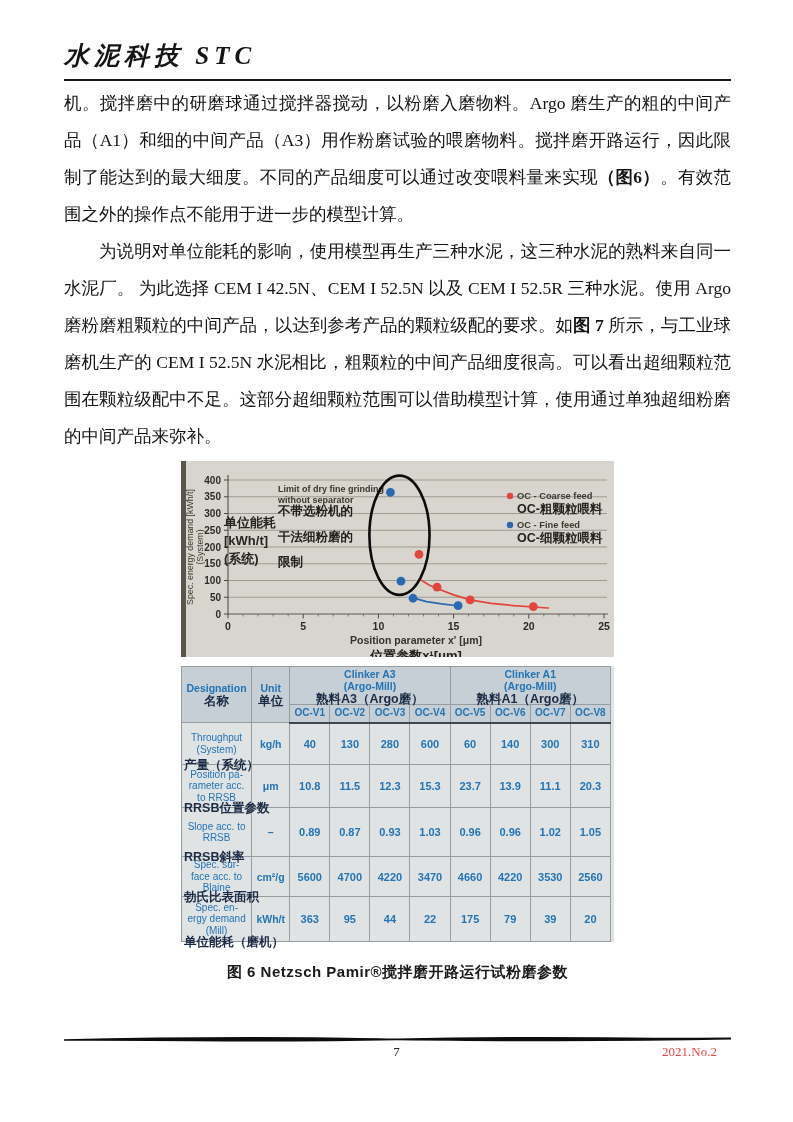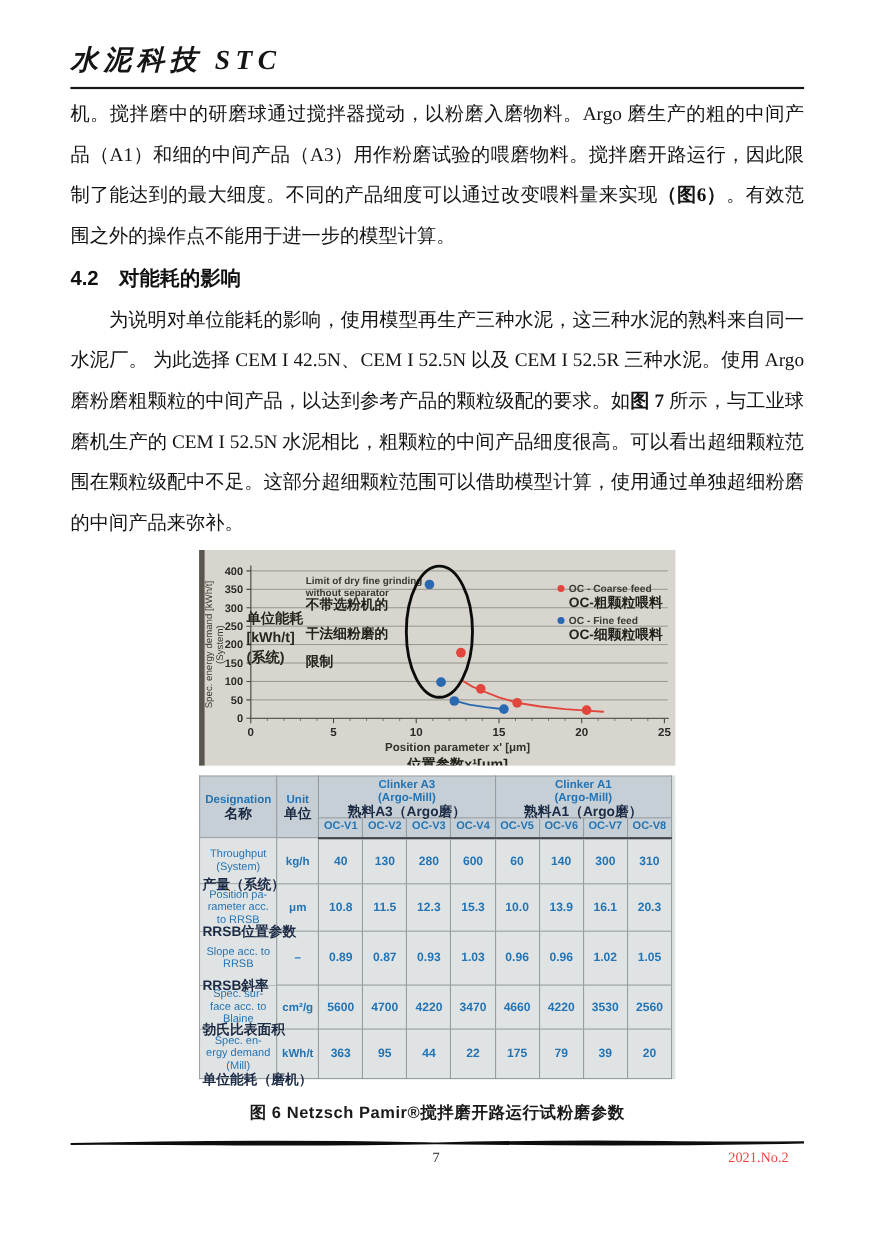--- a/index.html
+++ b/index.html
@@ -41,21 +41,20 @@
 </head>
 <body>
 
 <div class="page">
   <div class="content">
     <h1 class="journal-title">水泥科技 STC</h1>
     <div class="header-rule"></div>
 
     <p class="body-par par1"><span>机。搅拌磨中的研磨球通过搅拌器搅动，以粉磨入磨物料。Argo 磨生产的粗的中间产品（A1）和细的中间产品（A3）用作粉磨试验的喂磨物料。搅拌磨开路运行，因此限制了能达到的最大细度。不同的产品细度可以通过改变喂料量来实现</span><span style="font-weight: bold;">（图6）</span><span>。有效范围之外的操作点不能用于进一步的模型计算。</span></p>
 
-    <h2 class="section-heading">4.2　对能耗的影响</h2>
 
     <p class="body-par par2"><span class="indent"></span><span>为说明对单位能耗的影响，使用模型再生产三种水泥，这三种水泥的熟料来自同一水泥厂。 为此选择 CEM I 42.5N、CEM I 52.5N 以及 CEM I 52.5R 三种水泥。使用 Argo 磨粉磨粗颗粒的中间产品，以达到参考产品的颗粒级配的要求。如</span><span style="font-weight: bold;">图 7 </span><span>所示，与工业球磨机生产的 CEM I 52.5N 水泥相比，粗颗粒的中间产品细度很高。可以看出超细颗粒范围在颗粒级配中不足。这部分超细颗粒范围可以借助模型计算，使用通过单独超细粉磨的中间产品来弥补。</span></p>
 
     <div class="figure">
       <div class="chart-wrap">
         <div class="chart-left-edge"></div>
         <svg id="chartSvg" class="chart-svg" width="433" height="196" viewBox="0 0 433 196">
             <g>
               <line x1="47" y1="136.25" x2="426" y2="136.25" stroke="#96958c" stroke-width="0.9"></line>
               <line x1="47" y1="119.5" x2="426" y2="119.5" stroke="#96958c" stroke-width="0.9"></line>
@@ -228,23 +227,23 @@
               <tr style="height: 43px;">
                 <td class="lbl">
                   <div>Position pa-<br>rameter acc.<br>to RRSB</div>
                   <div class="zh-d row-zh">RRSB位置参数</div>
                 </td>
                 <td class="unit-c">μm</td>
                 <td class="val">10.8</td>
                 <td class="val">11.5</td>
                 <td class="val">12.3</td>
                 <td class="val">15.3</td>
-                <td class="val">10.0</td>
+                <td class="val">23.7</td>
                 <td class="val">13.9</td>
-                <td class="val">16.1</td>
+                <td class="val">11.1</td>
                 <td class="val">20.3</td>
               </tr>
               <tr style="height: 49px;">
                 <td class="lbl">
                   <div>Slope acc. to<br>RRSB</div>
                   <div class="zh-d row-zh">RRSB斜率</div>
                 </td>
                 <td class="unit-c">–</td>
                 <td class="val">0.89</td>
                 <td class="val">0.87</td>

